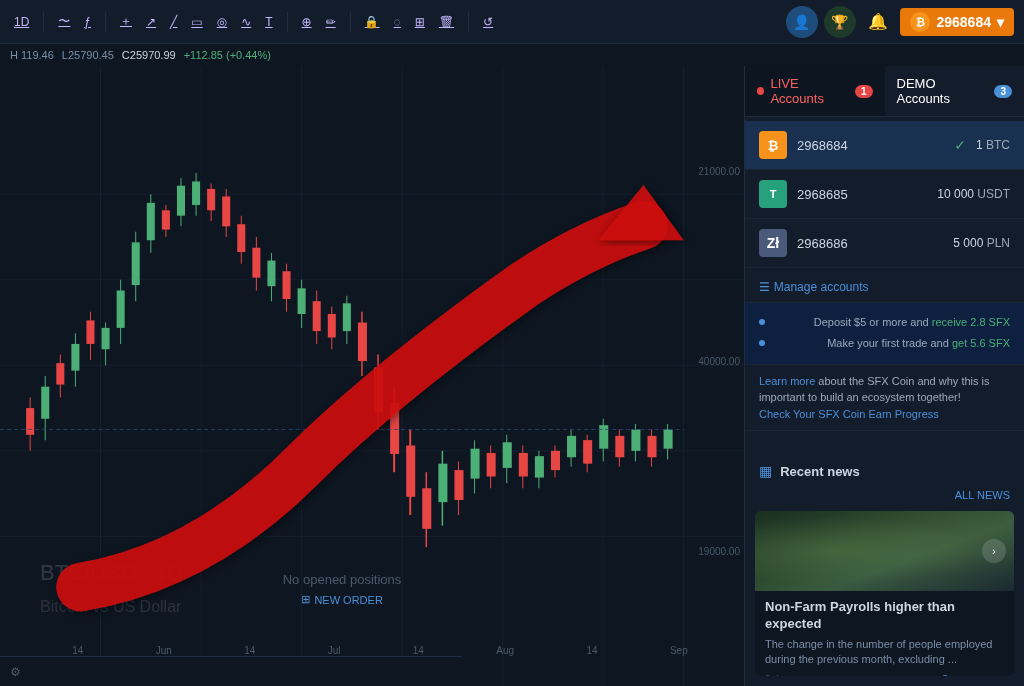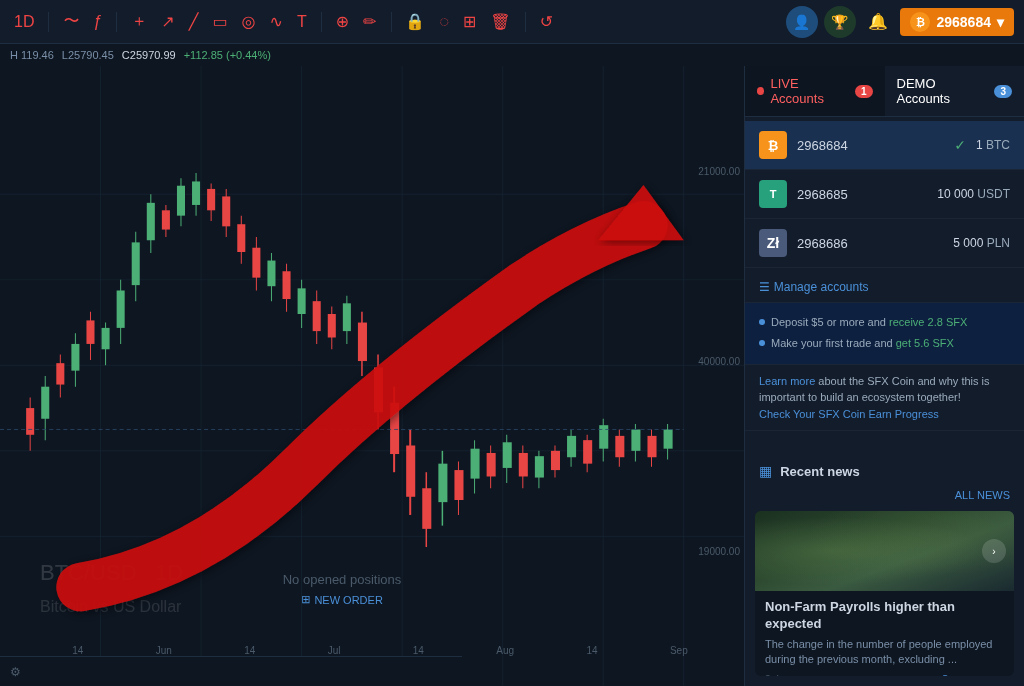--- a/index.html
+++ b/index.html
@@ -17,25 +17,26 @@
     .toolbar {
       height: 44px;
       background: #131c2b;
       border-bottom: 1px solid #1e2d40;
       display: flex;
       align-items: center;
       padding: 0 10px;
       gap: 6px;
     }
     .toolbar-item {
-      color: #ef4444;
-      font-size: 16px;
+      color: #c4b5fd;
+      font-size: 12px;
       padding: 2px 4px;
       cursor: pointer;
       white-space: nowrap;
+      text-decoration: underline;
     }
     .toolbar-sep {
       width: 1px;
       height: 20px;
       background: #1e2d40;
       margin: 0 4px;
     }
     .toolbar-right {
       margin-left: auto;
       display: flex;
@@ -320,20 +321,21 @@
       border-bottom: 1px solid #1a2536;
     }
     .sfx-promo-item {
       display: flex;
       align-items: flex-start;
       gap: 6px;
       margin-bottom: 6px;
       font-size: 11px;
       color: #9ab;
       line-height: 1.4;
+      justify-content: space-between;
     }
     .sfx-promo-item:last-child { margin-bottom: 0; }
     .sfx-dot {
       width: 6px;
       height: 6px;
       background: #4a90d9;
       border-radius: 50%;
       margin-top: 4px;
       flex-shrink: 0;
     }

